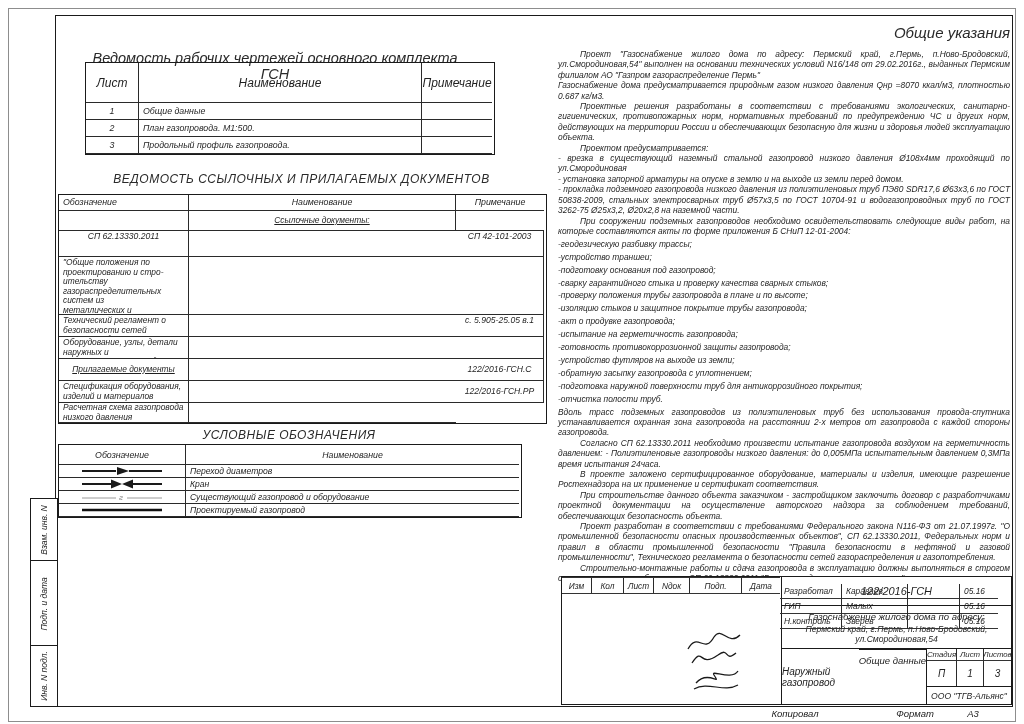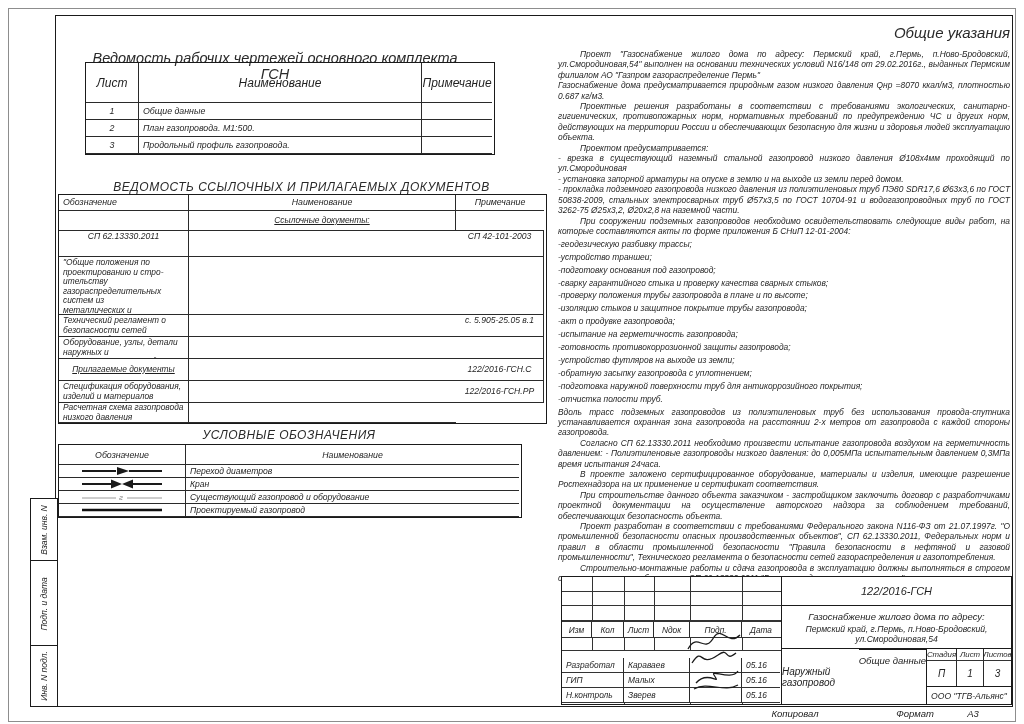--- a/index.html
+++ b/index.html
@@ -19,21 +19,21 @@
   .cell.end{border-right:none;}
   .cell.center{justify-content:center;text-align:center;}
   .cell.top{align-items:flex-start;}
   
   .t1-title{position:absolute;left:80px;top:30px;width:390px;text-align:center;font-size:14.5px;font-style:italic;color:#2a2a2a;margin-top:20px;}
   .t1{position:absolute;left:85px;top:62px;width:408px;border:1.4px solid #1a1a1a;
       display:grid;grid-template-columns:53px 283px 70px;grid-template-rows:40px;grid-auto-rows:17px;}
   .t1 .hdr{font-size:12px;justify-content:center;}
   .t1 .c{font-size:8.8px;}
   
-  .t2-title{position:absolute;left:58px;top:180px;width:487px;text-align:center;font-size:12px;font-style:italic;letter-spacing:.5px;color:#2a2a2a;}
+  .t2-title{position:absolute;left:58px;top:172px;width:487px;text-align:center;font-size:12px;font-style:italic;letter-spacing:.5px;color:#2a2a2a;}
   .t2{position:absolute;left:58px;top:194px;width:487px;border:1.4px solid #1a1a1a;
       display:grid;grid-template-columns:130px 267px 88px;
       grid-template-rows:16px 20px 26px 58px 22px 22px 22px 22px 20px;}
   .t2 .cell{font-size:8.4px;line-height:9.6px;}
   .t2 .hdr{font-size:8.8px;}
   .t2 .code{justify-content:center;font-size:8.6px;}
   .t2 .name{white-space:pre-line;}
   .t2 .section{justify-content:center;}
   .t2 .section span{text-decoration:underline;}
   
@@ -44,21 +44,21 @@
   .t3 .hdr{justify-content:center;font-size:8.8px;}
   .t3 .sym{justify-content:center;padding:0;}
   
   .notes{position:absolute;left:558px;top:24px;width:452px;}
   .notes-title{text-align:right;font-size:15px;font-style:italic;color:#2a2a2a;margin-bottom:8px;}
   .note-p{font-size:8.4px;line-height:10.4px;font-style:italic;text-align:justify;margin:0;}
   .note-p.ind{text-indent:22px;}
   .note-p.li{margin:2.5px 0;}
   
   .tb{position:absolute;left:561px;top:576px;width:451px;height:129px;border:1.8px solid #1a1a1a;box-sizing:border-box;display:flex;background:#fff;}
-  .tb-left{width:220px;display:flex;flex-direction:column;border-right:1.6px solid #1a1a1a;box-sizing:border-box;position:relative;}
+  .tb-left{width:220px;display:flex;border-right:1.6px solid #1a1a1a;box-sizing:border-box;position:relative;}
   .grid6{display:grid;grid-template-columns:30px 32px 30px 36px 52px 38px;}
   .change-grid{height:44px;
     background-image:
       repeating-linear-gradient(to bottom,transparent 0,transparent 13.6px,#333 13.6px,#333 14.6px),
       linear-gradient(#333,#333),linear-gradient(#333,#333),linear-gradient(#333,#333),
       linear-gradient(#333,#333),linear-gradient(#333,#333);
     background-size:auto,1px 100%,1px 100%,1px 100%,1px 100%,1px 100%;
     background-position:0 0,30px 0,62px 0,92px 0,128px 0,180px 0;
     background-repeat:repeat,no-repeat,no-repeat,no-repeat,no-repeat,no-repeat;}
   .tb-hrow{height:15px;border-top:1px solid #333;border-bottom:1px solid #333;}

